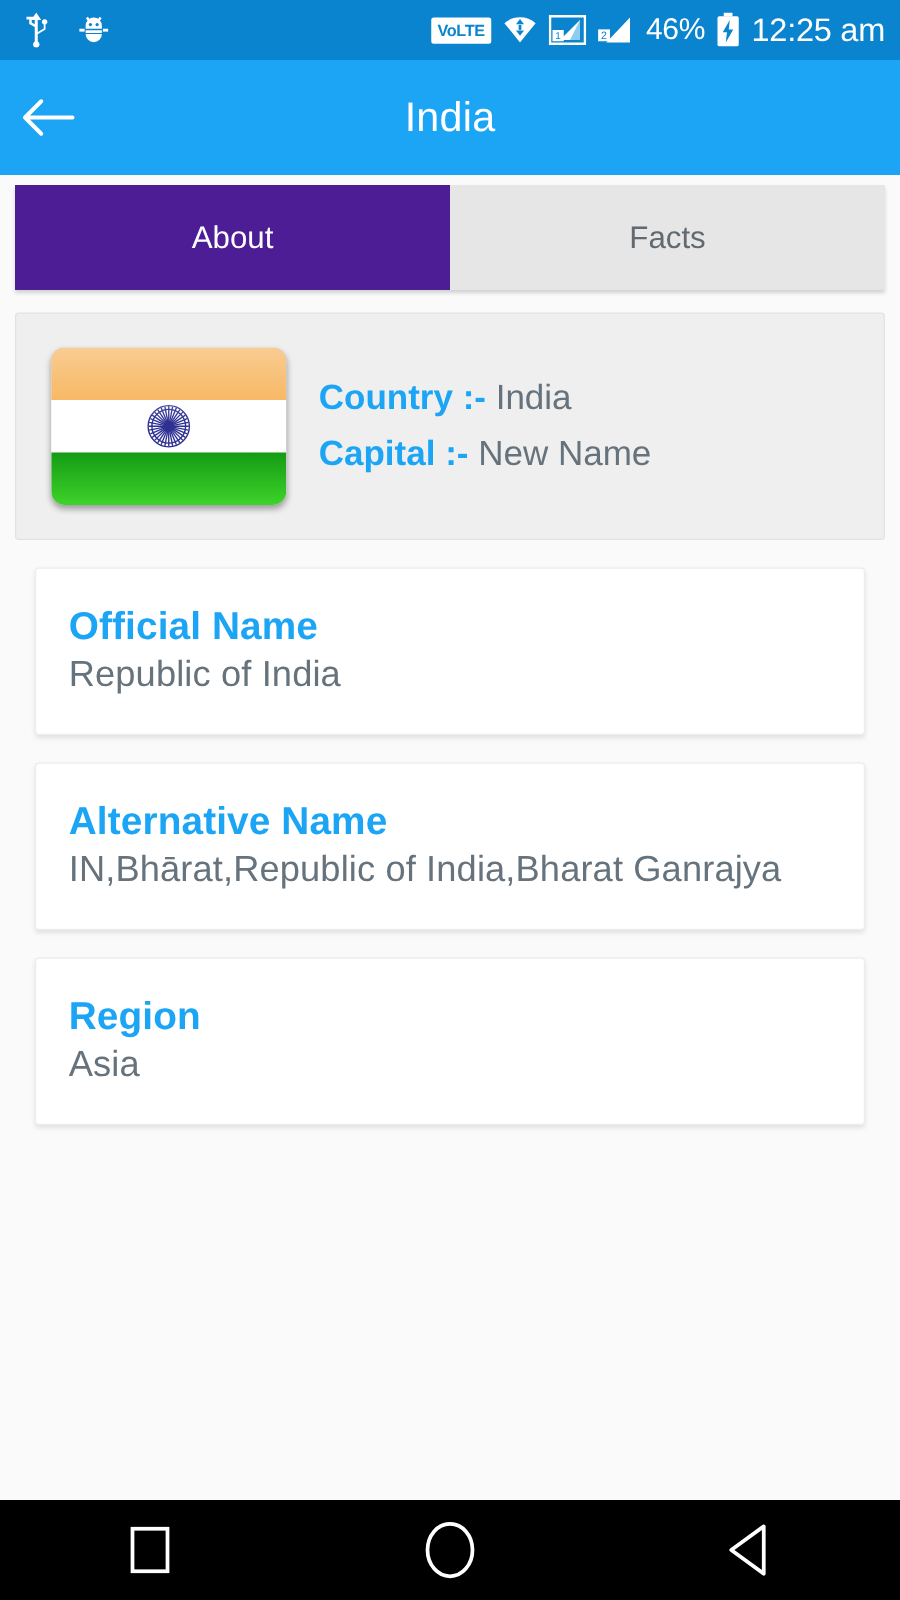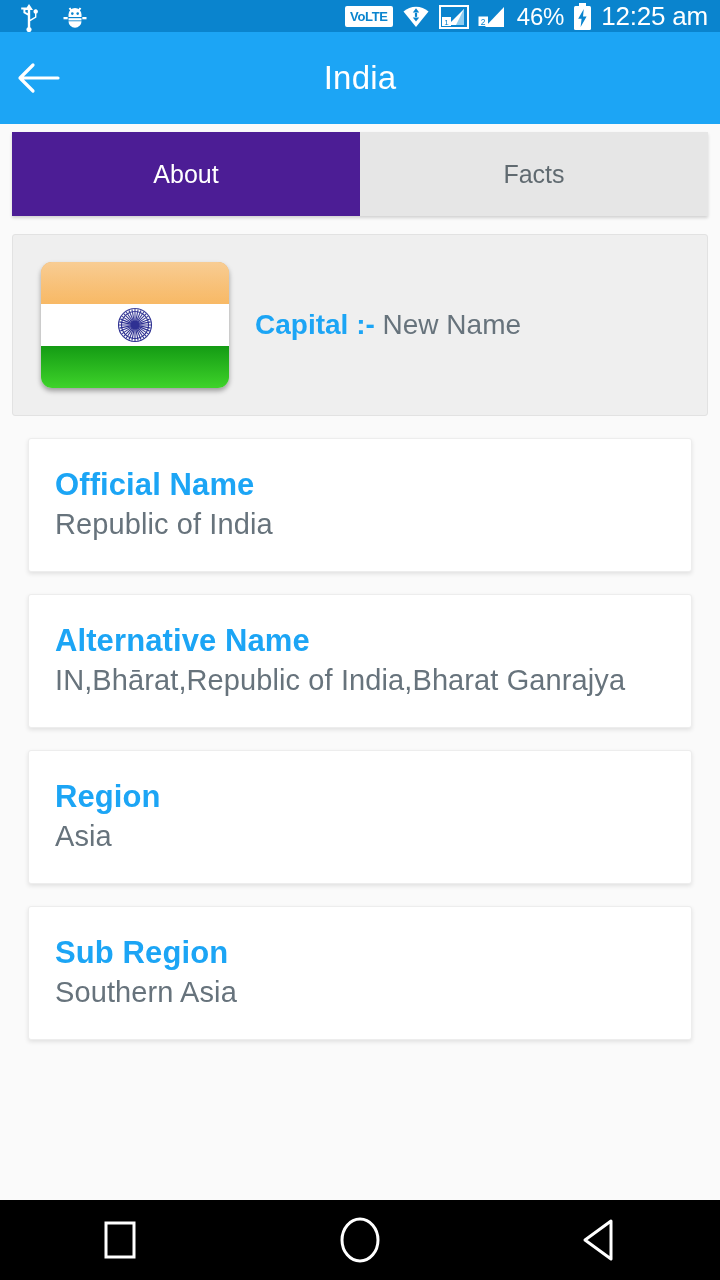--- a/index.html
+++ b/index.html
@@ -6,22 +6,22 @@
   html, body {
     width:720px; height:1280px;
     font-family:"Liberation Sans", sans-serif;
     background:#ffffff;
     overflow:hidden;
   }
   #screen { position:relative; width:720px; height:1280px; background:#FAFAFA; }
 
   
   .statusbar{
-    height:32px; background:#0A84CE; color:#fff;
-    display:flex; align-items:flex-end; padding:0 12px 0 18px;
+    height:48px; background:#0A84CE; color:#fff;
+    display:flex; align-items:center; padding:0 12px 0 18px;
     font-size:23px;
   }
   .sb-left{ display:flex; align-items:center; gap:22px; }
   .sb-right{ margin-left:auto; display:flex; align-items:center; gap:9px; }
   .sb-icon{ display:flex; align-items:center; }
   .volte{
     border:2px solid #fff; background:#fff; color:#0A84CE;
     font-size:13px; font-weight:bold; line-height:1;
     padding:2px 3px; border-radius:2px; letter-spacing:-0.3px;
   }
@@ -220,43 +220,43 @@
             <line x1="9.7" y1="9.7" x2="32.3" y2="32.3"></line>
             <line x1="32.3" y1="9.7" x2="9.7" y2="32.3"></line>
           </g>
         </g>
         <circle cx="21" cy="21" r="4.2" fill="#2E3192"></circle>
       </svg>
       <div class="gloss"></div>
     </div>
     <div class="kv-list">
       <div class="kv">
+        <span class="k">Country :-</span>
+        <span class="v">India</span>
+      </div>
+      <div class="kv">
         <span class="k">Capital :-</span>
         <span class="v">New Name</span>
       </div>
     </div>
   </div>
 
   <div class="cards">
     <div class="card">
       <div class="card-title">Official Name</div>
       <div class="card-value">Republic of India</div>
     </div>
     <div class="card">
       <div class="card-title">Alternative Name</div>
       <div class="card-value">IN,Bhārat,Republic of India,Bharat Ganrajya</div>
     </div>
     <div class="card">
       <div class="card-title">Region</div>
       <div class="card-value">Asia</div>
     </div>
-    <div class="card">
-      <div class="card-title">Sub Region</div>
-      <div class="card-value">Southern Asia</div>
-    </div>
   </div>
 
   <div class="navbar">
     <div class="nav-btn">
       <svg width="36" height="44" viewBox="0 0 36 44">
         <rect x="4" y="5" width="28" height="34" fill="none" stroke="#fff" stroke-width="3"></rect>
       </svg>
     </div>
     <div class="nav-btn">
       <svg width="44" height="48" viewBox="0 0 44 48">

